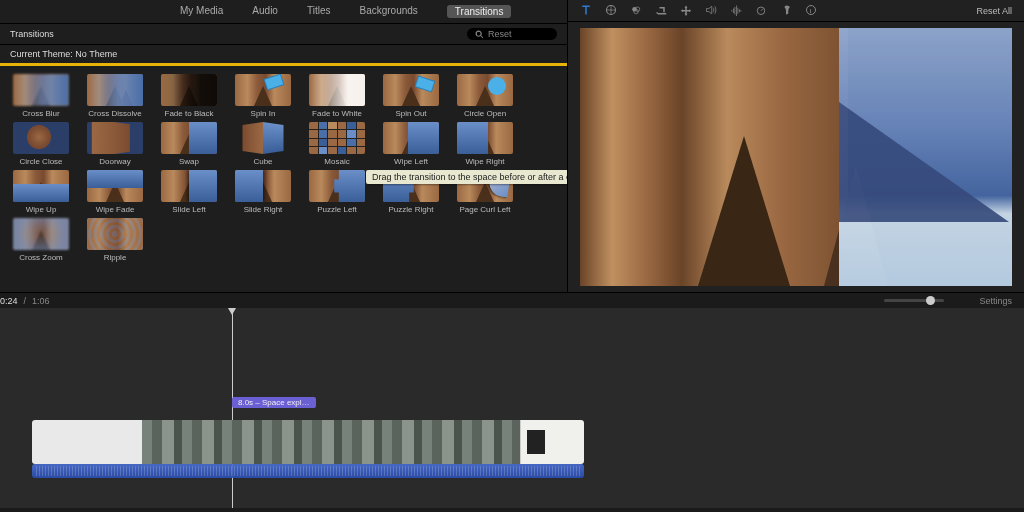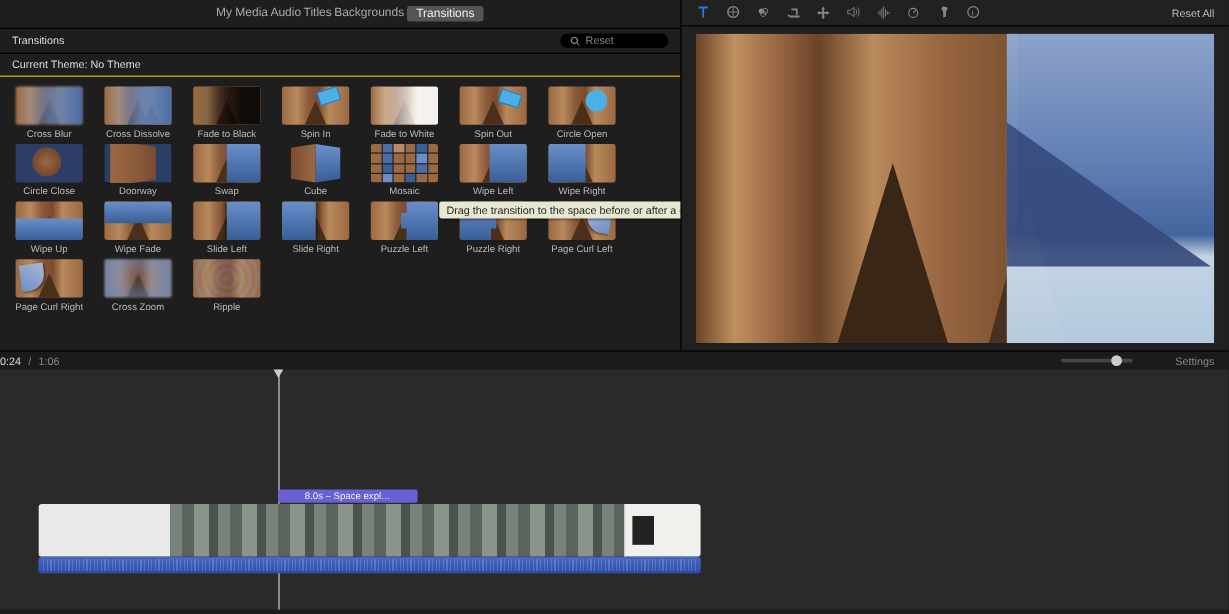--- a/index.html
+++ b/index.html
@@ -1,26 +1,26 @@
 <!DOCTYPE html>
 <html><head>
 <meta charset="utf-8">
 <style>
   * { margin: 0; padding: 0; box-sizing: border-box; font-family: -apple-system, "Helvetica Neue", Arial, sans-serif; }
   body { width: 1024px; height: 512px; background: #1b1b1b; color: #ccc; font-size: 9px; overflow: hidden; }
   .top { display: flex; height: 292px; }
   .browser { width: 567px; background: #1e1e1e; display: flex; flex-direction: column; }
-  .tabs { display: flex; gap: 2px; padding: 5px 0 5px 180px; font-size: 10px; color: #aaa; }
+  .tabs { display: flex; gap: 29px; padding: 5px 0 5px 180px; font-size: 10px; color: #aaa; }
   .tabs span { cursor: default; }
   .tabs .active { background: #555; color: #eee; padding: 1px 8px; border-radius: 3px; }
   .hdr { display: flex; justify-content: space-between; align-items: center; padding: 4px 10px; border-top: 1px solid #000; border-bottom: 1px solid #000; }
   .hdr .title { color: #ddd; }
   .search { display: flex; align-items: center; background: #000; border-radius: 9px; padding: 1px 8px; width: 90px; color: #888; font-size: 9px; gap: 4px; }
   .search svg { width: 9px; height: 9px; fill: #888; }
-  .theme { padding: 4px 10px; color: #ddd; font-weight: 500; border-bottom: 1px solid #eab308; }
+  .theme { padding: 4px 10px; color: #ddd; font-weight: 500; border-bottom: 3px solid #eab308; }
   .grid { padding: 8px 6px; display: flex; flex-wrap: wrap; gap: 4px 4px; align-content: flex-start; overflow: hidden; position: relative; }
   .item { width: 70px; display: flex; flex-direction: column; align-items: center; }
   .thumb { width: 56px; height: 32px; border-radius: 2px; overflow: hidden; position: relative; }
   .lbl { font-size: 8px; color: #bbb; margin-top: 3px; text-align: center; white-space: nowrap; overflow: hidden; width: 68px; }
   .rock { background: linear-gradient(90deg, #9a6842 0%, #b98a5c 22%, #8a5a3a 40%, #7a4a30 55%, #b98a5c 70%, #9a6842 100%); }
   .tree { position: absolute; bottom: 0; left: 50%; transform: translateX(-50%); width: 0; height: 0; border-left: 9px solid transparent; border-right: 9px solid transparent; border-bottom: 20px solid #4a2f1a; }
   .tree2 { left: 70%; border-bottom-color: #5a3a22; border-left-width: 7px; border-right-width: 7px; border-bottom-width: 16px; }
   
   .dissolve::after { content: ""; position: absolute; inset: 0; background: linear-gradient(90deg, rgba(0,0,0,0) 0%, rgba(106,142,200,0.8) 55%, #4a6ea8 100%); }
   .blur { filter: blur(1px); }
@@ -79,21 +79,21 @@
 
   .timeline-bar { height: 16px; display: flex; align-items: center; gap: 6px; font-size: 9px; color: #888; position: relative; border-top: 1px solid #000; }
   .timeline-bar .cur { color: #ddd; }
   .timeline-bar .zoom { position: absolute; right: 80px; width: 60px; height: 3px; background: #444; border-radius: 2px; }
   .timeline-bar .zoom::after { content: ""; position: absolute; left: 70%; top: -3px; width: 9px; height: 9px; background: #ccc; border-radius: 50%; }
   .timeline-bar .settings { position: absolute; right: 12px; color: #888; }
 
   .timeline { height: 200px; background: #2a2a2a; position: relative; }
   .playhead { position: absolute; left: 232px; top: 0; width: 1px; height: 200px; background: #ccc; }
   .playhead::before { content: ""; position: absolute; left: -4px; top: 0; width: 0; height: 0; border-left: 4px solid transparent; border-right: 4px solid transparent; border-top: 7px solid #ccc; }
-  .cliplabel { position: absolute; left: 232px; top: 100px; background: #6b5fd4; color: #eee; font-size: 8px; padding: 1px 22px; border-radius: 2px; }
+  .cliplabel { position: absolute; left: 232px; top: 89px; background: #6b5fd4; color: #eee; font-size: 8px; padding: 1px 6px; border-radius: 2px; }
   .clip { position: absolute; left: 32px; top: 112px; height: 44px; width: 552px; background: #111; border-radius: 3px; overflow: hidden; display: flex; }
   .clip .seg { height: 100%; }
   .clip .s0 { width: 110px; background: #e9e9e9; }
   .clip .s1 { flex: 1; background: repeating-linear-gradient(90deg, #77837a 0 10px, #5a645c 10px 20px, #8a948a 20px 32px, #4b544c 32px 40px); }
   .clip .s2 { width: 64px; background: #f0f0ec; border-left: 1px solid #ccc; position: relative; }
   .clip .s2::after { content: ""; position: absolute; left: 6px; top: 10px; width: 50px; height: 24px; background: linear-gradient(90deg, #222 0 18px, transparent 18px); }
   .audio { position: absolute; left: 32px; top: 156px; height: 14px; width: 552px; background: linear-gradient(180deg, #4a6fd4, #2a4fb4); border-radius: 3px; opacity: 0.9; }
   .audio::after { content: ""; position: absolute; inset: 2px 4px; background: repeating-linear-gradient(90deg, rgba(255,255,255,0.2) 0 1px, transparent 1px 3px); }
 </style>
 </head>
@@ -257,26 +257,20 @@
           </div>
           <div class="lbl">Puzzle Right</div>
         </div>
       <div class="item">
           <div class="thumb rock curlleft">
             <div class="tree"></div>
           </div>
           <div class="lbl">Page Curl Left</div>
         </div>
       <div class="item">
-          <div class="thumb rock curlright">
-            <div class="tree"></div>
-          </div>
-          <div class="lbl">Page Curl Right</div>
-        </div>
-      <div class="item">
           <div class="thumb rock czoom">
             <div class="tree"></div>
           </div>
           <div class="lbl">Cross Zoom</div>
         </div>
       <div class="item">
           <div class="thumb rock ripple"></div>
           <div class="lbl">Ripple</div>
         </div>
       <div class="tooltip">Drag the transition to the space before or after a clip</div>

